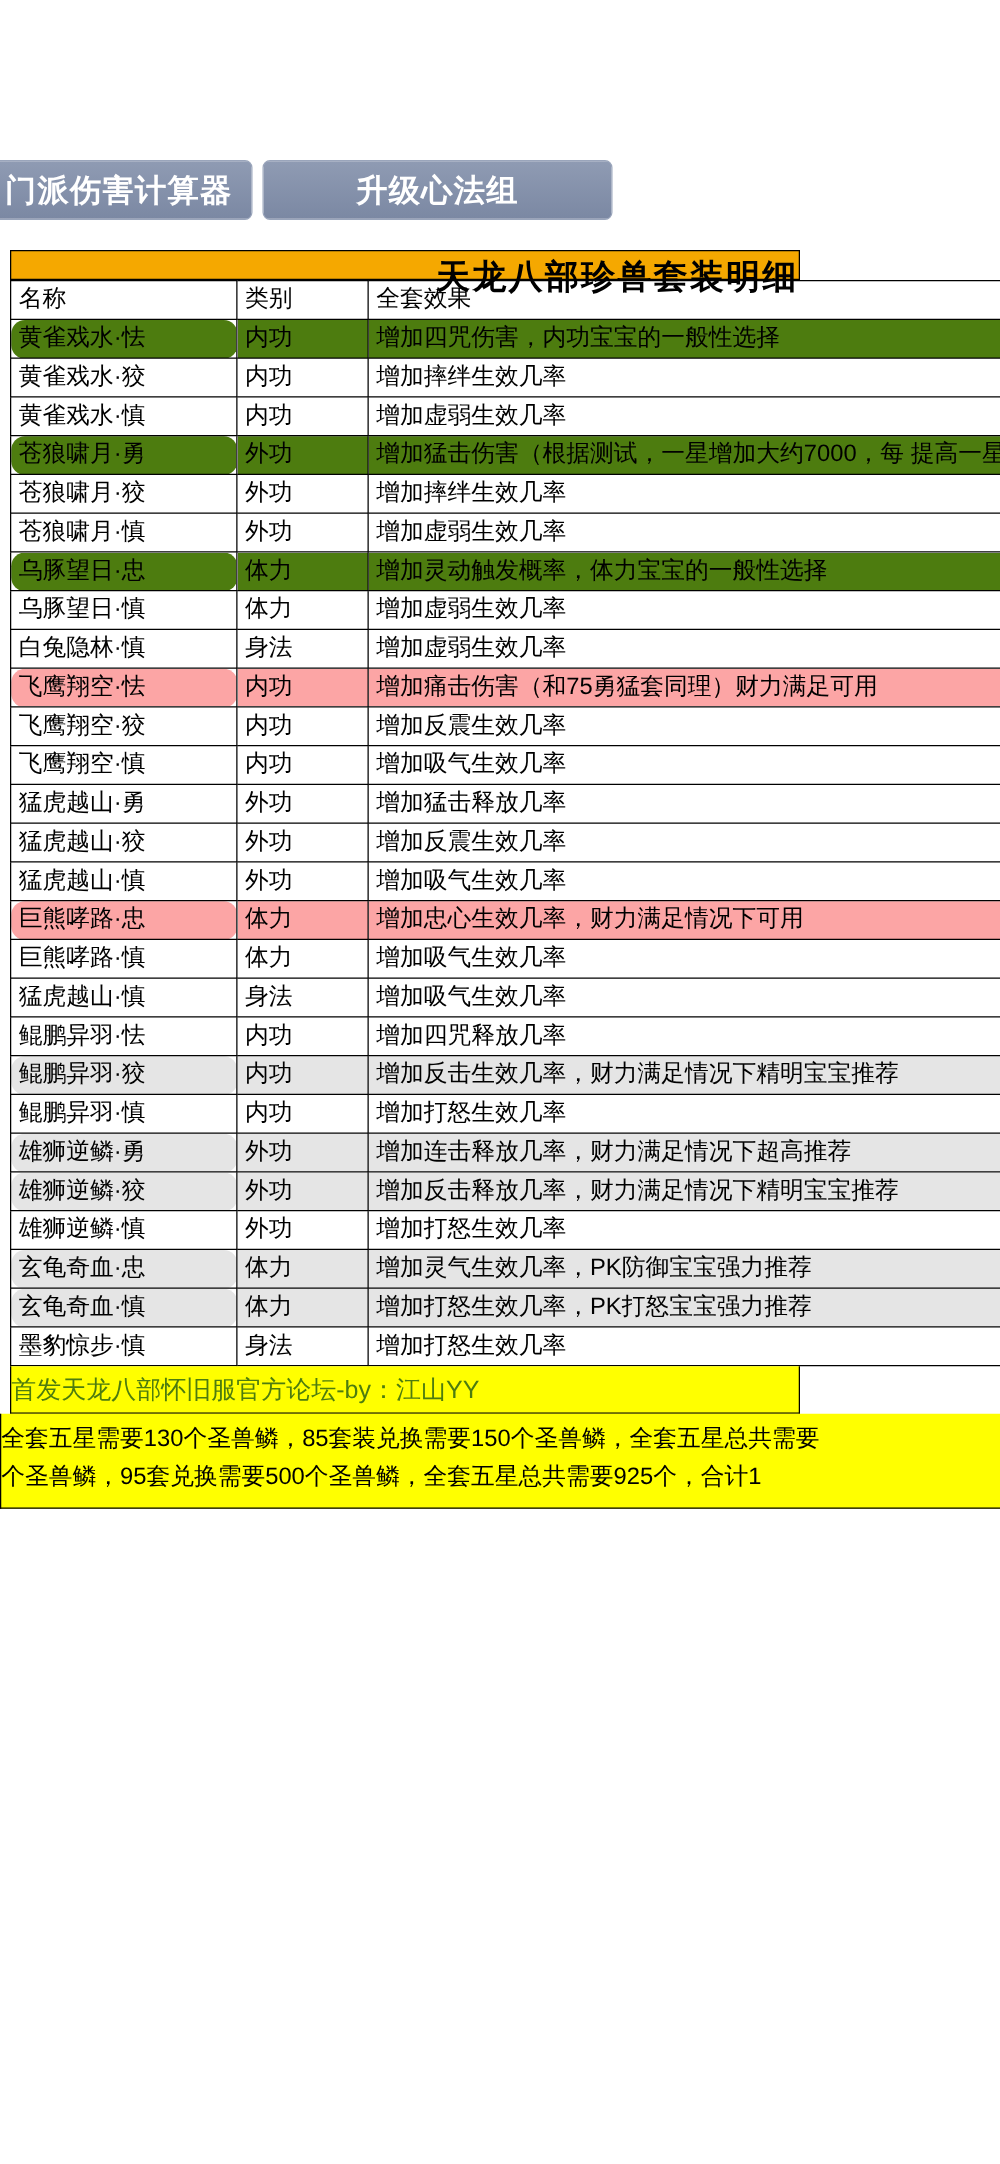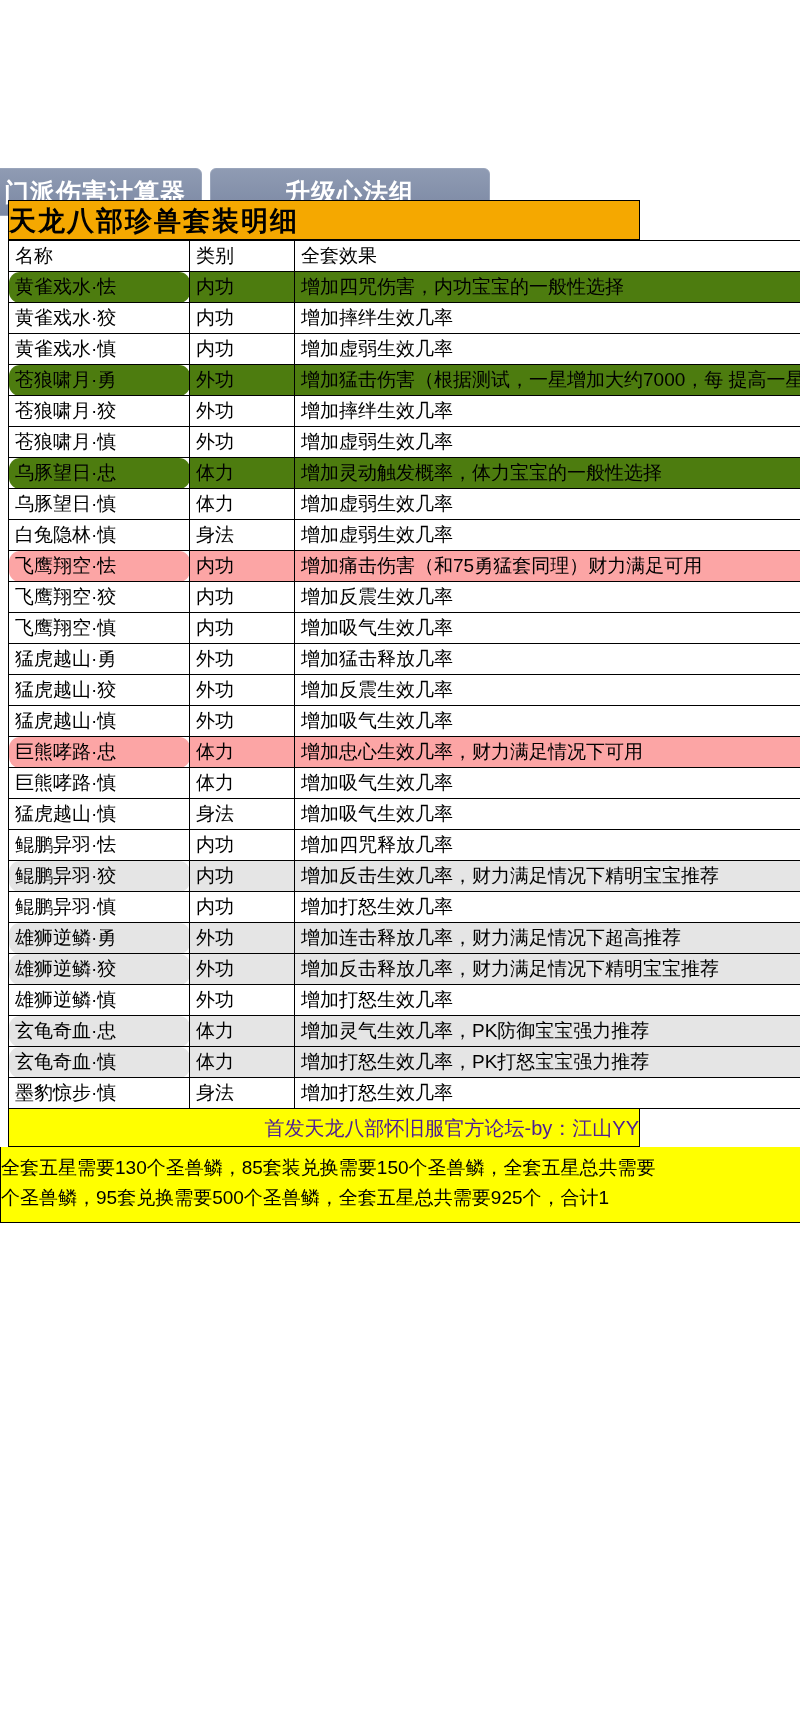--- a/index.html
+++ b/index.html
@@ -24,21 +24,20 @@
   
   .tabbar {
     position: absolute;
     top: 128px;
     left: 0;
     width: 800px;
     height: 48px;
     display: flex;
     gap: 8px;
     align-items: stretch;
-    margin-top: 40px;
   }
   .tab {
     background: linear-gradient(#8f9bb3, #7b88a3);
     border: 1px solid #9aa5bb;
     border-radius: 6px;
     color: #ffffff;
     font-size: 25px;
     font-weight: bold;
     display: flex;
     align-items: center;
@@ -57,22 +56,22 @@
     position: absolute;
     top: 200px;
     left: 8px;
     width: 840px;
   }
   .sheet-title {
     background: #f5a800;
     color: #000000;
     font-size: 27px;
     font-weight: bold;
-    text-align: left;
-    height: 40px;
+    text-align: right;
+    height: 24px;
     line-height: 40px;
     width: 632px;
     border: 1px solid #000000;
     box-sizing: border-box;
     letter-spacing: 2px;
   }
   table.grid {
     border-collapse: collapse;
     table-layout: fixed;
     width: 840px;
@@ -101,23 +100,23 @@
 
   
   .footer-credit {
     background: #ffff00;
     border: 1px solid #000000;
     border-top: none;
     width: 632px;
     box-sizing: border-box;
     height: 38px;
     line-height: 38px;
-    text-align: right;
+    text-align: left;
     font-size: 20px;
-    color: #4c1d95;
+    color: #4d7c0f;
   }
   .footer-note {
     background: #ffff00;
     border: 1px solid #000000;
     border-top: none;
     width: 840px;
     box-sizing: border-box;
     font-size: 19px;
     color: #000000;
     padding: 6px 0 8px 0;

